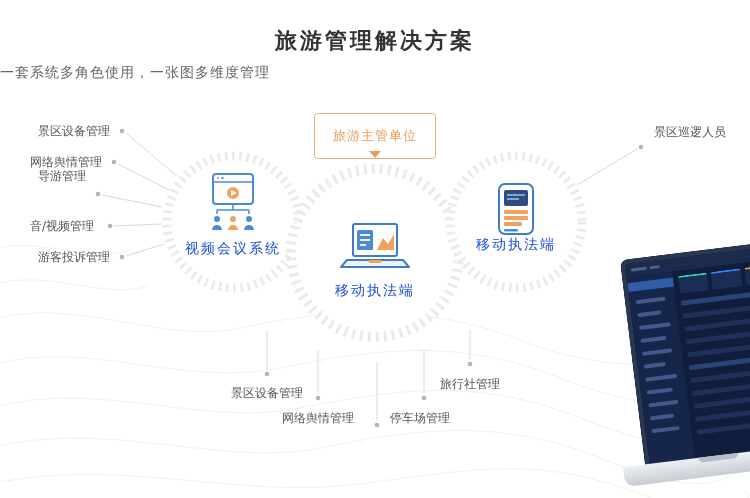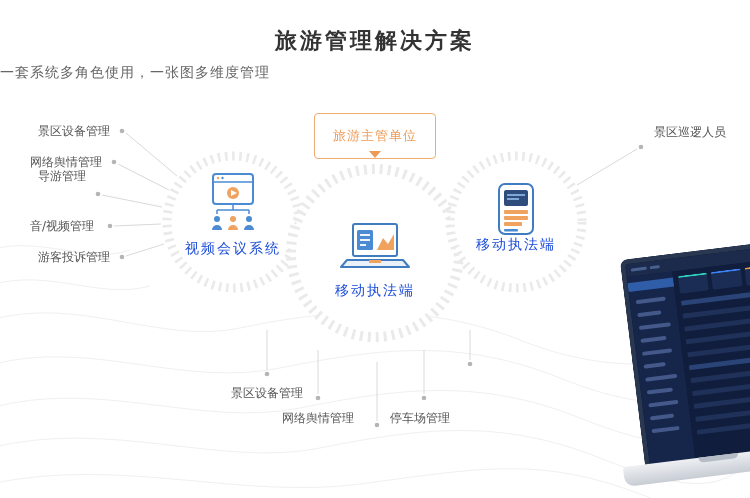--- a/index.html
+++ b/index.html
@@ -156,20 +156,21 @@
   <div class="abs side-label" style="left:30px;top:154px">网络舆情管理</div>
   <div class="abs side-label" style="left:38px;top:168px">导游管理</div>
   <div class="abs side-label" style="left:30px;top:218px">音/视频管理</div>
   <div class="abs side-label" style="left:38px;top:249px">游客投诉管理</div>
 
   <div class="abs side-label" style="left:654px;top:124px">景区巡逻人员</div>
 
   <div class="abs bottom-label" style="left:219px;top:385px">景区设备管理</div>
   <div class="abs bottom-label" style="left:270px;top:410px">网络舆情管理</div>
   <div class="abs bottom-label" style="left:372px;top:410px">停车场管理</div>
+  <div class="abs bottom-label" style="left:422px;top:376px">旅行社管理</div>
 
   <div class="abs laptop">
     <div class="screen">
       <div class="dash-top">
           <i></i>
           <i style="width:10px"></i>
         </div>
       <div class="dash-body">
         <div class="dash-side">
           <div class="row active"></div>

